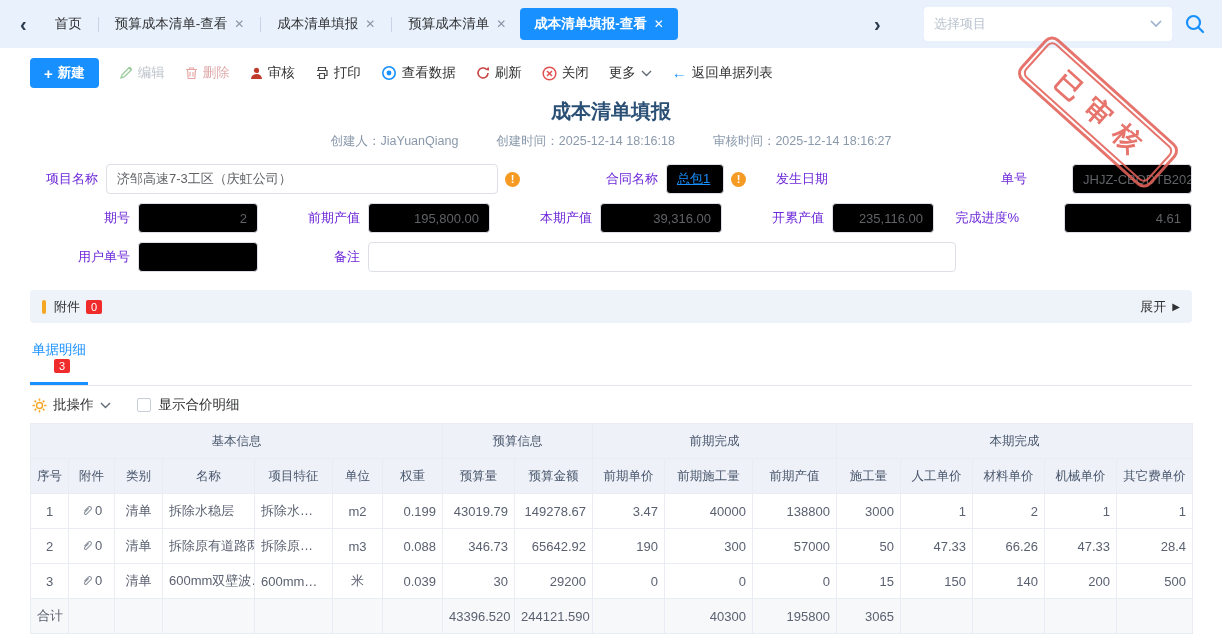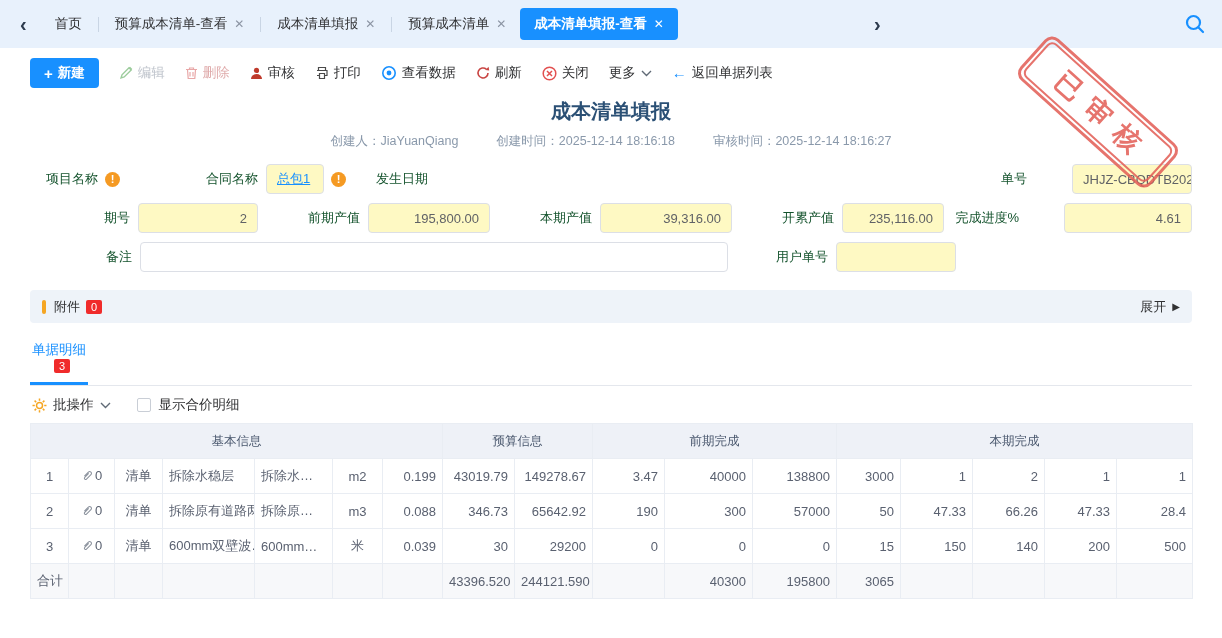--- a/index.html
+++ b/index.html
@@ -36,23 +36,23 @@
   .tbtn.disabled .lbl-del { color:#dfaaaa; }
   .chev-down { color:#606a76; font-size:10px; }
 
   
   .doc-title { text-align:center; font-size:20px; font-weight:bold; color:#2b5075; margin-top:2px; }
   .doc-meta { display:flex; justify-content:center; gap:38px; margin-top:8px; font-size:12.5px; color:#8a99ab; }
 
   
   .form { margin-top:14px; }
   .form-row { display:flex; align-items:center; margin-bottom:9px; }
-  .fl { font-size:13px; color:#14532d; text-align:right; flex:none; }
+  .fl { font-size:13px; color:#6d28d9; text-align:right; flex:none; }
   .fg { display:flex; align-items:center; gap:8px; flex:none; }
-  .fi { height:30px; border:1px solid #dcdfe6; border-radius:4px; background:#fef9c3; color:#606266;
+  .fi { height:30px; border:1px solid #dcdfe6; border-radius:4px; background:#000000; color:#606266;
         font-size:13px; display:flex; align-items:center; padding:0 10px; overflow:hidden; white-space:nowrap; }
   .fi.white { background:#fff; }
   .fi.num { justify-content:flex-end; }
   .link { color:#1890ff; text-decoration:underline; cursor:pointer; }
   .info-icon { width:15px; height:15px; border-radius:50%; background:#f59a23; color:#fff; font-size:11px;
                font-weight:bold; display:inline-flex; align-items:center; justify-content:center; margin-left:7px; flex:none;}
   .info-icon::after { content:"!"; }
   .ml-auto { margin-left:auto;gap:45px; }
 
   
@@ -118,20 +118,28 @@
         <span>预算成本清单</span>
         <span class="x">✕</span>
       </div>
     <div class="tab active">
         <span>成本清单填报-查看</span>
         <span class="x">✕</span>
       </div>
   </div>
   <span class="nav-chev" style="margin-left:190px">›</span>
   <div class="topbar-right">
+    <div class="proj-select">
+      <span>选择项目</span>
+      <span class="chev">
+        <svg width="12" height="8" viewBox="0 0 12 8">
+            <polyline points="1,1 6,6 11,1" fill="none" stroke="#9ab0cc" stroke-width="1.6"></polyline>
+          </svg>
+      </span>
+    </div>
     <div class="search-btn">
       <svg width="22" height="22" viewBox="0 0 22 22">
           <circle cx="9.5" cy="9.5" r="6.5" fill="none" stroke="#1890ff" stroke-width="2.2"></circle>
           <line x1="14.5" y1="14.5" x2="19" y2="19" stroke="#1890ff" stroke-width="2.2" stroke-linecap="round"></line>
         </svg>
     </div>
   </div>
 </div>
 
 <div class="content">
@@ -225,20 +233,23 @@
   <div class="stamp">
     <div class="stamp-inner">
       <span class="stamp-text">已审核</span>
     </div>
   </div>
 
   <div class="form">
     <div class="form-row">
       <div class="fg">
           <span class="fl" style="width:68px">项目名称</span>
+        <div class="fi white" style="width:392px">
+            <span>济邹高速7-3工区（庆虹公司）</span>
+          </div>
         </div>
       <span class="info-icon"></span>
       <div class="fg" style="margin-left:86px">
           <span class="fl" style="width:52px">合同名称</span>
         <div class="fi" style="width:58px">
             <span class="link">总包1</span>
           </div>
         </div>
       <span class="info-icon"></span>
       <div class="fg" style="margin-left:30px">
@@ -259,47 +270,47 @@
           </div>
         </div>
       <div class="fg">
           <span class="fl" style="width:102px">前期产值</span>
         <div class="fi num" style="width:122px">
             <span>195,800.00</span>
           </div>
         </div>
       <div class="fg">
           <span class="fl" style="width:102px">本期产值</span>
-        <div class="fi num" style="width:132px">
+        <div class="fi num" style="width:122px">
             <span>39,316.00</span>
           </div>
         </div>
       <div class="fg">
           <span class="fl" style="width:102px">开累产值</span>
         <div class="fi num" style="width:102px">
             <span>235,116.00</span>
           </div>
         </div>
       <div class="fg ml-auto">
           <span class="fl">完成进度%</span>
         <div class="fi num" style="width:128px">
             <span>4.61</span>
           </div>
         </div>
     </div>
     <div class="form-row">
       <div class="fg">
+          <span class="fl" style="width:100px">用户单号</span>
+        <div class="fi" style="width:120px">
+            <span></span>
+          </div>
+        </div>
+      <div class="fg">
           <span class="fl" style="width:102px">备注</span>
         <div class="fi white" style="width:588px">
-            <span></span>
-          </div>
-        </div>
-      <div class="fg">
-          <span class="fl" style="width:100px">用户单号</span>
-        <div class="fi" style="width:120px">
             <span></span>
           </div>
         </div>
     </div>
   </div>
 
   <div class="attach-bar">
     <span class="orange-mark"></span>
     <span class="attach-label">附件</span>
     <span class="badge">0</span>
@@ -365,20 +376,39 @@
         <col style="width:72px">
         <col style="width:72px">
         <col style="width:76px">
       </colgroup>
       <thead>
         <tr>
           <th colspan="7">基本信息</th>
           <th colspan="2">预算信息</th>
           <th colspan="3">前期完成</th>
           <th colspan="5">本期完成</th>
+        </tr>
+        <tr>
+          <th>序号</th>
+          <th>附件</th>
+          <th>类别</th>
+          <th>名称</th>
+          <th>项目特征</th>
+          <th>单位</th>
+          <th>权重</th>
+          <th>预算量</th>
+          <th>预算金额</th>
+          <th>前期单价</th>
+          <th>前期施工量</th>
+          <th>前期产值</th>
+          <th>施工量</th>
+          <th>人工单价</th>
+          <th>材料单价</th>
+          <th>机械单价</th>
+          <th>其它费单价</th>
         </tr>
       </thead>
       <tbody>
         <tr>
           <td class="al-center">1</td>
           <td class="al-center"><span class="attach-cell-inner">
               <svg width="12" height="12" viewBox="0 0 14 14" style="display:inline-block;vertical-align:-1px">
                 <path d="M4 8.2 L8.6 3.6 a2.1 2.1 0 0 1 3 3 L6.4 11.8 a1.4 1.4 0 0 1-2-2 L9 5.2" fill="none" stroke="#8a919c" stroke-width="1.2"></path>
               </svg>
               <span>0</span>

